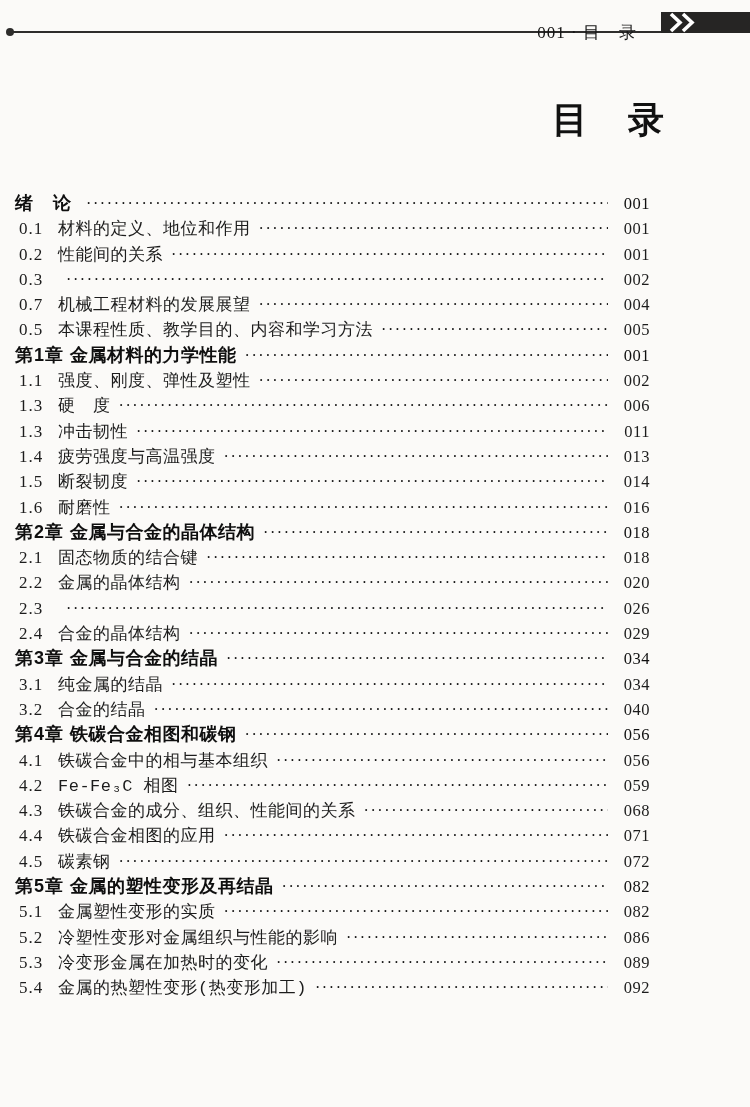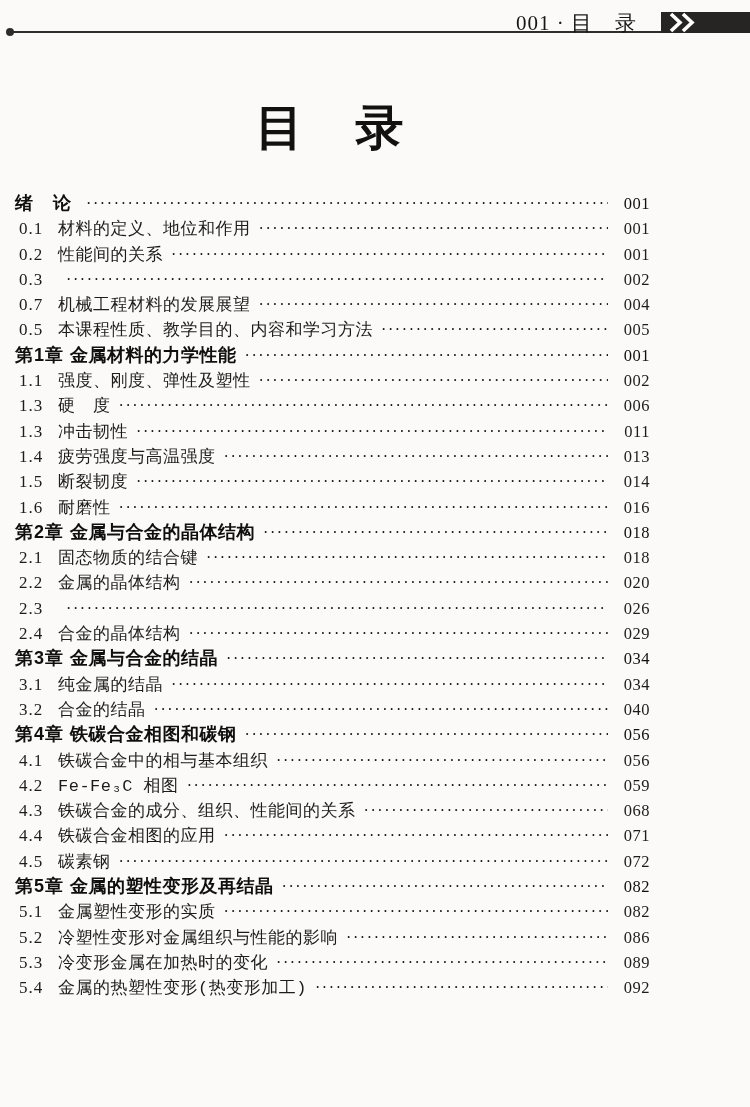--- a/index.html
+++ b/index.html
@@ -16,35 +16,35 @@
   
   .hdr-rule{
     position:absolute;left:8px;right:0;top:31px;height:2px;
     background:#2e2d2c;
   }
   .hdr-dot{
     position:absolute;left:6px;top:28px;width:8px;height:8px;
     border-radius:50%;background:#2e2d2c;
   }
   .hdr-text{
-    position:absolute;right:113px;top:9px;
-    font-size:21px;letter-spacing:1px;color:#161616;
+    position:absolute;right:113px;top:21px;
+    font-size:17px;letter-spacing:1px;color:#161616;
     white-space:nowrap;
   }
   .hdr-tab{
     position:absolute;left:661px;right:0;top:12px;height:21px;
     background:#262524;
     display:flex;align-items:center;
   }
   .hdr-tab svg{display:block;margin-left:5px;}
   
   .page-title{
-    position:absolute;top:96px;left:13px;width:635px;
-    text-align:center;
-    font-size:48px;font-weight:700;
+    position:absolute;top:96px;left:31px;width:635px;
+    text-align:right;
+    font-size:36px;font-weight:700;
     letter-spacing:2px;
     color:#111;
   }
   
   .toc{
     position:absolute;top:191px;left:15px;width:635px;
   }
   .toc-row{
     display:flex;align-items:baseline;
     height:25.3px;line-height:25.3px;

